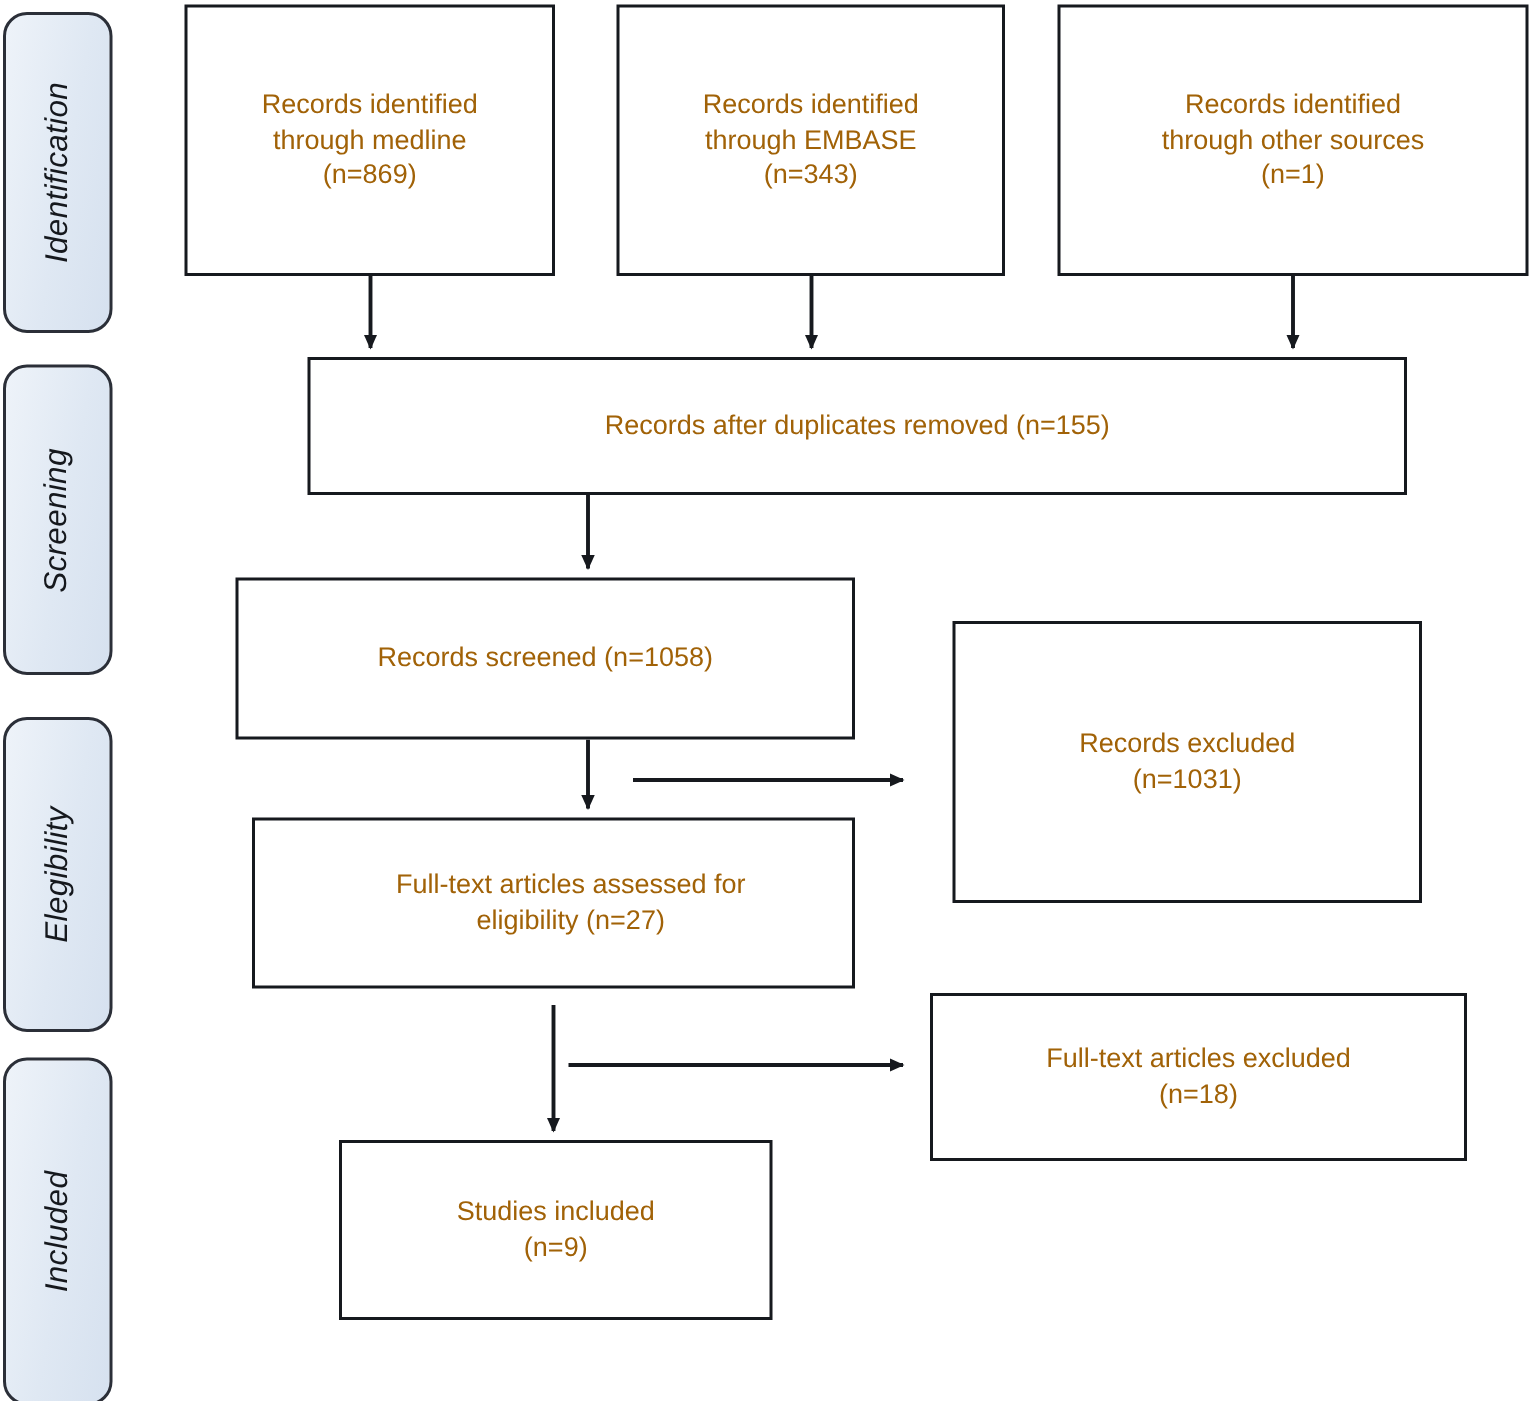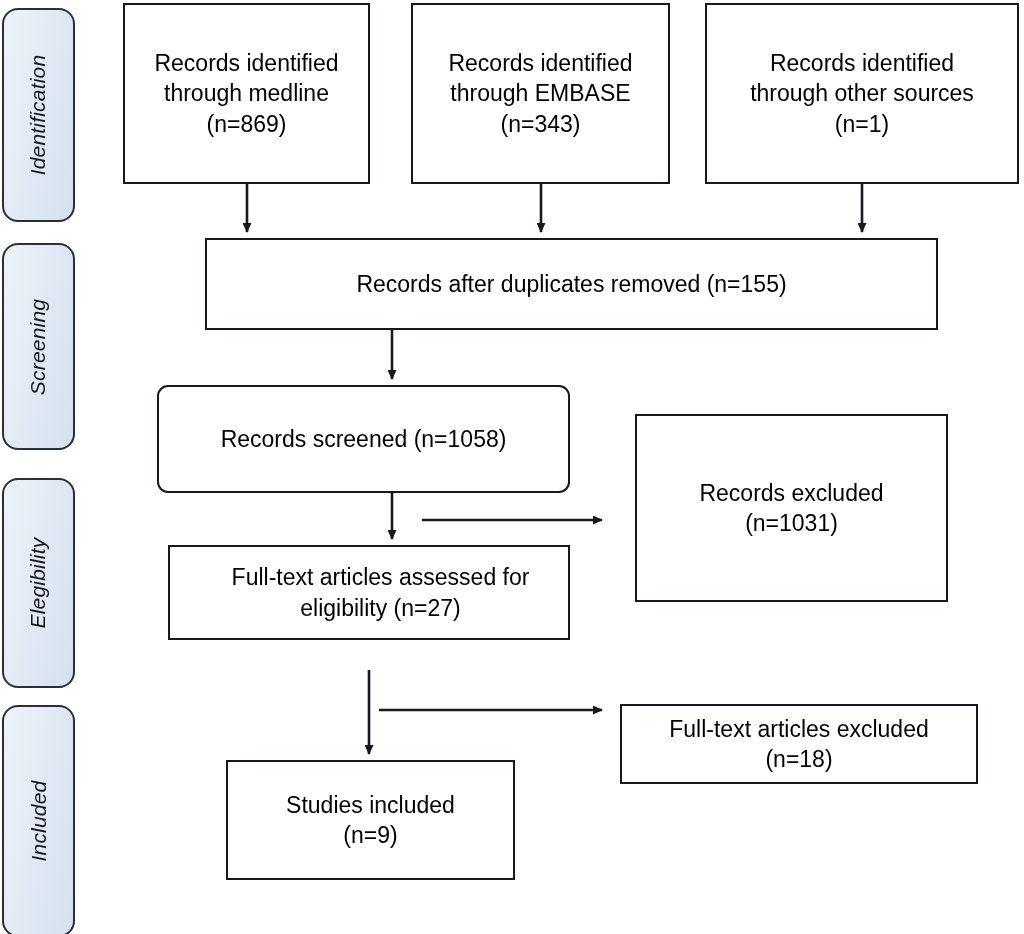--- a/index.html
+++ b/index.html
@@ -44,23 +44,23 @@
     box-sizing: border-box;
     border: 2.5px solid #16191e;
     background: #ffffff;
     display: flex;
     align-items: center;
     justify-content: center;
     text-align: center;
     padding: 4px 10px;
   }
   .flow-box .box-text {
-    font-size: 23px;
+    font-size: 18px;
     line-height: 1.32;
-    color: #000000;
+    color: #a16207;
     white-space: pre-line;
   }
 
   
   .connector {
     position: absolute;
     pointer-events: none;
   }
   .connector svg {
     display: block;
@@ -129,35 +129,35 @@
   <div class="flow-box" style="left:705px; top:3px; width:314px; height:181px;">
     <span class="box-text">Records identified
 through other sources
 (n=1)</span>
   </div>
 
   <div class="flow-box" style="left:157px; top:238px; width:733px; height:92px;margin-left:48px;">
     <span class="box-text">Records after duplicates removed (n=155)</span>
   </div>
 
-  <div class="flow-box" style="left:157px; top:385px; width:413px; height:108px;border-radius:11px;">
+  <div class="flow-box" style="left:157px; top:385px; width:413px; height:108px;">
     <span class="box-text">Records screened (n=1058)</span>
   </div>
 
   <div class="flow-box" style="left:635px; top:414px; width:313px; height:188px;">
     <span class="box-text">Records excluded
 (n=1031)</span>
   </div>
 
-  <div class="flow-box" style="left:168px; top:545px; width:402px; height:95px;padding-left:33px;">
+  <div class="flow-box" style="left:168px; top:545px; width:402px; height:114px;padding-left:33px;">
     <span class="box-text">Full-text articles assessed for
 eligibility (n=27)</span>
   </div>
 
-  <div class="flow-box" style="left:620px; top:704px; width:358px; height:80px;">
+  <div class="flow-box" style="left:620px; top:662px; width:358px; height:112px;">
     <span class="box-text">Full-text articles excluded
 (n=18)</span>
   </div>
 
   <div class="flow-box" style="left:226px; top:760px; width:289px; height:120px;">
     <span class="box-text">Studies included
 (n=9)</span>
   </div>
 
 </div>

